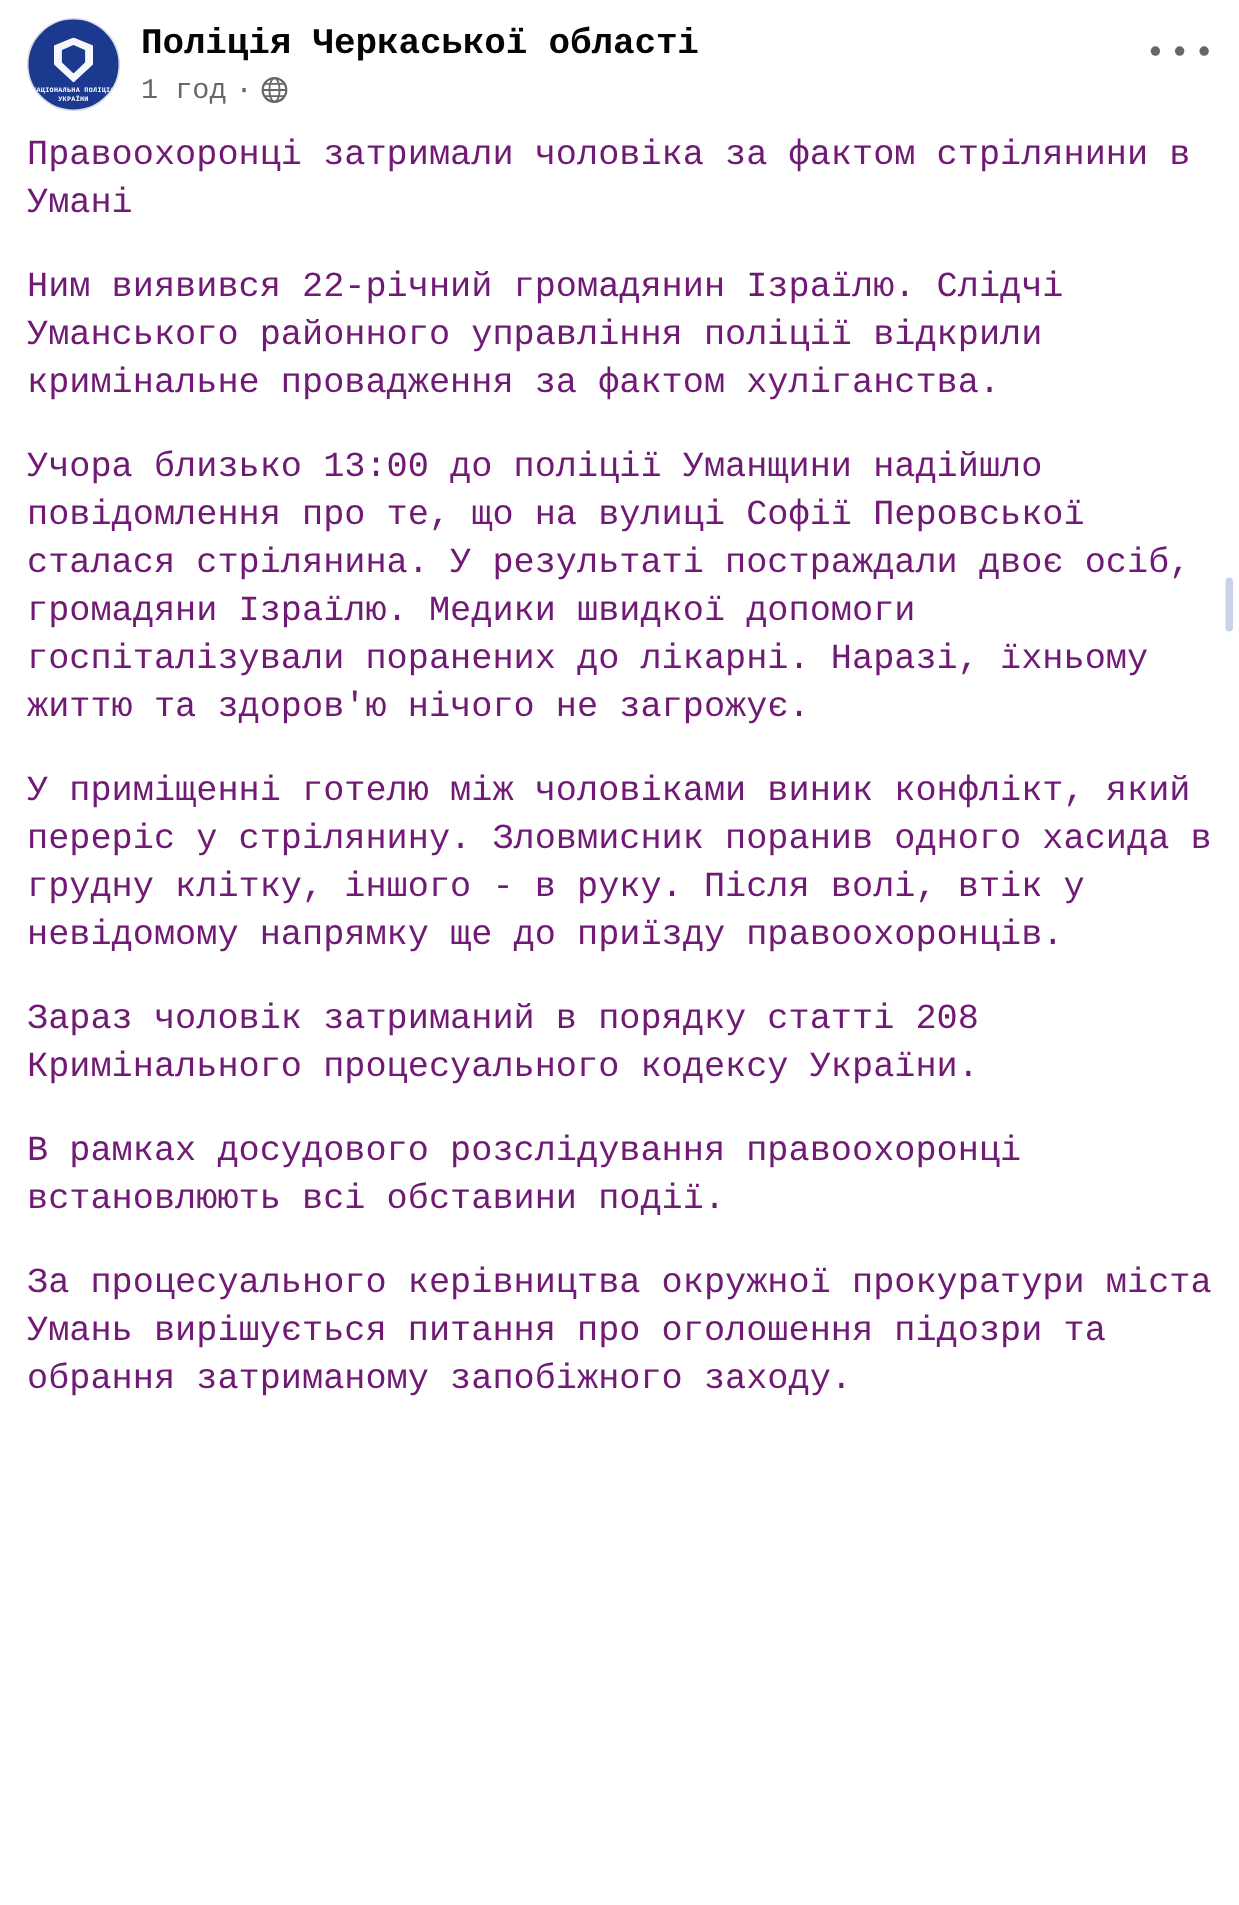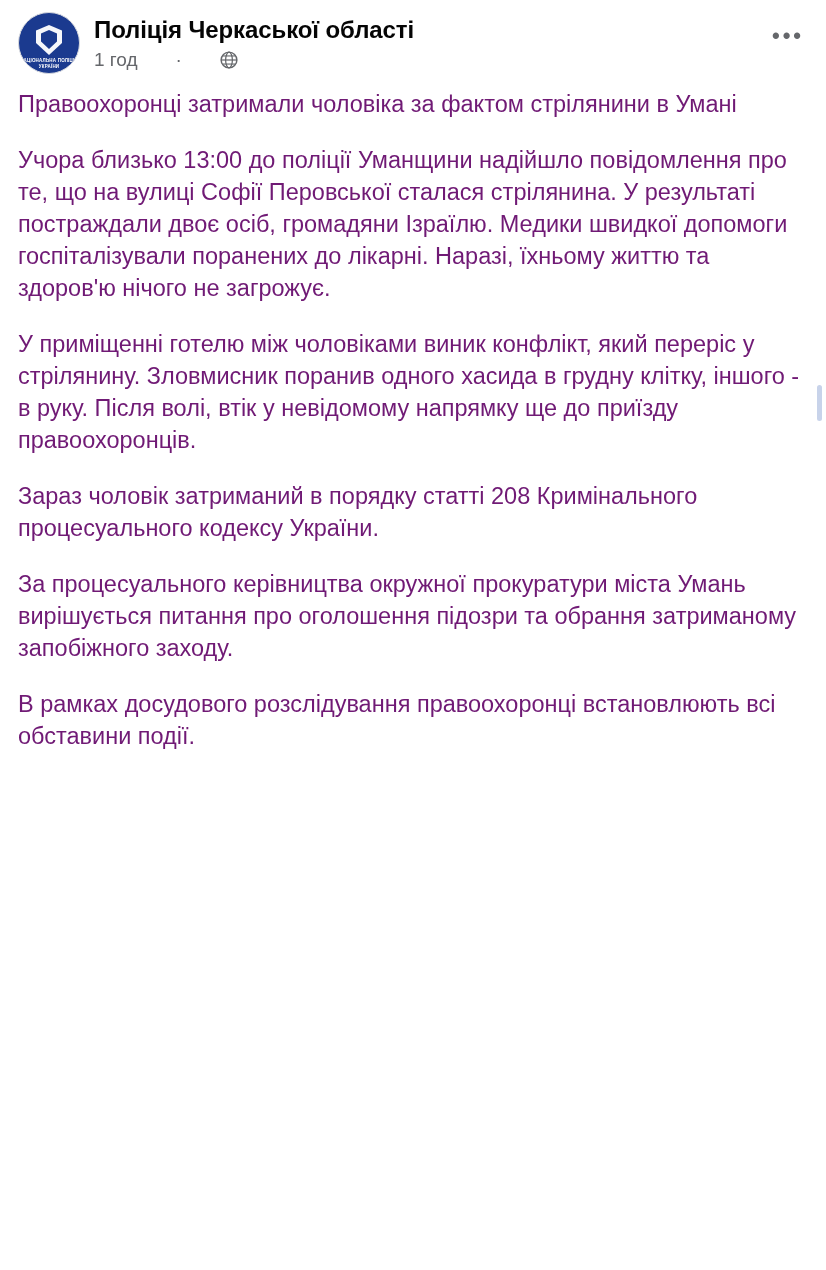--- a/index.html
+++ b/index.html
@@ -83,21 +83,20 @@
     color: #050505;
     letter-spacing: -0.1px;
   }
   .meta-row {
     display: flex;
     align-items: center;
     margin-top: 5px;
     font-size: 19px;
     line-height: 22px;
     color: #65676b;
-    gap: 32px;
   }
   .meta-time { color: #65676b; }
   .meta-dot {
     margin: 0 6px;
     color: #65676b;
   }
   .globe-icon {
     display: inline-flex;
     width: 18px;
     height: 18px;
@@ -136,21 +135,21 @@
   }
   .scroll-marker {
     position: absolute;
     right: 4px;
     top: 385px;
     width: 5px;
     height: 36px;
     background: #c8d3ea;
     border-radius: 3px;
   }
-  .page-wrap { position: relative; }
+  .page-wrap { position: relative; font-family: Liberation Mono, monospace; }
 </style>
 </head>
 <body>
 
 <div class="page-wrap">
 
   <div class="post">
 
     <div class="post-header">
 
@@ -175,22 +174,23 @@
             </svg>
           </span>
         </div>
       </div>
 
       <div class="more-button">•••</div>
     </div>
 
     <div class="post-body">
       <p>Правоохоронці затримали чоловіка за фактом стрілянини в Умані</p>
+      <p>Ним виявився 22-річний громадянин Ізраїлю. Слідчі Уманського районного управління поліції відкрили кримінальне провадження за фактом хуліганства.</p>
       <p>Учора близько 13:00 до поліції Уманщини надійшло повідомлення про те, що на вулиці Софії Перовської сталася стрілянина. У результаті постраждали двоє осіб, громадяни Ізраїлю. Медики швидкої допомоги госпіталізували поранених до лікарні. Наразі, їхньому життю та здоров'ю нічого не загрожує.</p>
       <p>У приміщенні готелю між чоловіками виник конфлікт, який переріс у стрілянину. Зловмисник поранив одного хасида в грудну клітку, іншого - в руку.  Після волі, втік у невідомому напрямку ще до приїзду правоохоронців.</p>
       <p>Зараз чоловік затриманий в порядку статті 208 Кримінального процесуального кодексу України.</p>
+      <p>В рамках досудового розслідування правоохоронці встановлюють всі обставини події.</p>
       <p>За процесуального керівництва окружної прокуратури міста Умань вирішується питання про оголошення підозри та обрання затриманому запобіжного заходу.</p>
-      <p>В рамках досудового розслідування правоохоронці встановлюють всі обставини події.</p>
     </div>
   </div>
 
   <div class="scroll-marker"></div>
 </div>
 
 </body></html>

